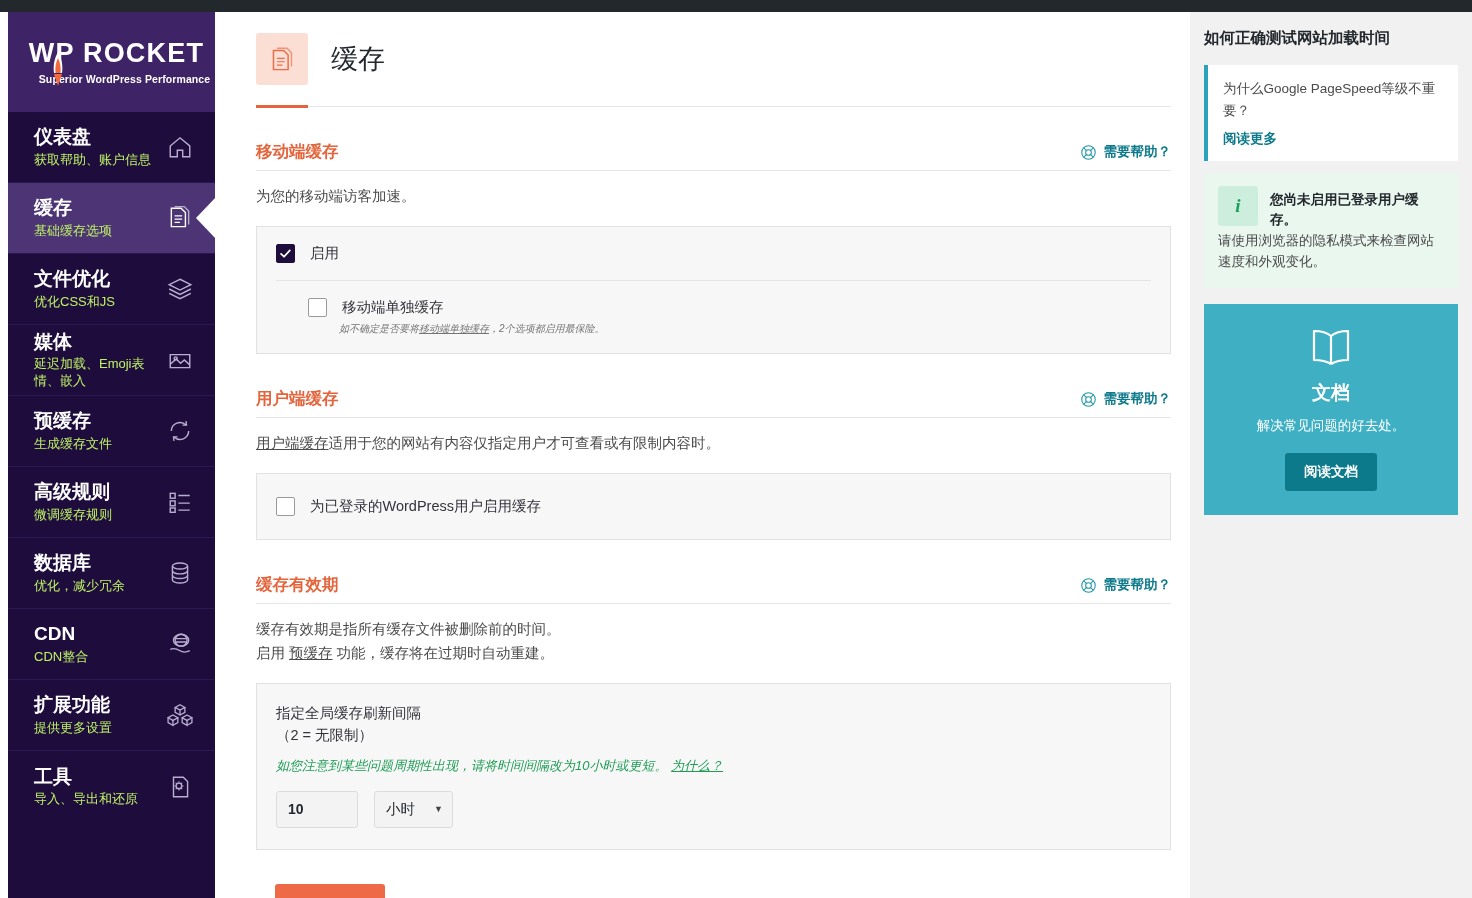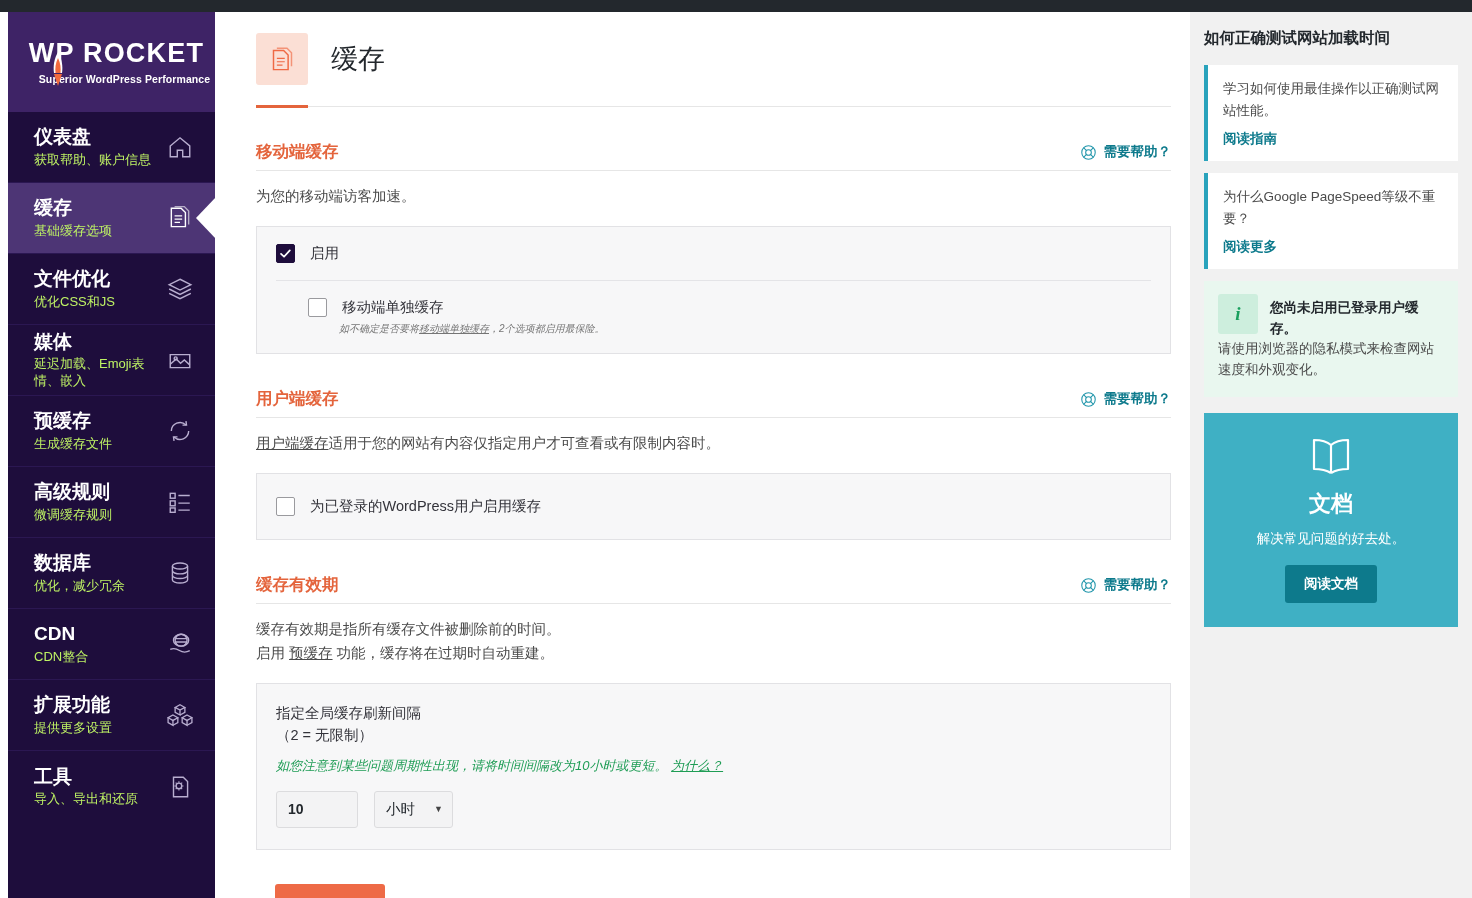--- a/index.html
+++ b/index.html
@@ -215,21 +215,21 @@
   }
   .notice-text {
     color: #4b4b4b; font-size: 13.5px; line-height: 1.55;
   }
   .doc-card {
     background: #3fb0c4; text-align: center;
     padding: 23px 16px 24px 16px; color: #ffffff;
   }
   .doc-icon { color: #ffffff; display: inline-block; }
   .doc-title {
-    font-size: 22px; font-weight: 700; margin-top: 9px;
+    font-size: 19px; font-weight: 700; margin-top: 9px;
   }
   .doc-sub { font-size: 13.5px; margin-top: 10px; line-height: 1.5; }
   .doc-btn {
     margin-top: 16px; display: inline-block;
     background: #0d7a8c; color: #ffffff;
     border: 0; border-radius: 3px;
     padding: 10px 19px; font-size: 13.5px; font-weight: 700;
     font-family: inherit; cursor: pointer;
   }
 </style>
@@ -536,24 +536,20 @@
 
       <button class="save-btn">保存更改</button>
 
     </div>
   </div>
 
   <div class="rightbar">
 
     <div class="rb-title">如何正确测试网站加载时间</div>
 
-    <div class="rb-card">
-      <div class="rb-card-text">学习如何使用最佳操作以正确测试网站性能。</div>
-      <a class="rb-card-link">阅读指南</a>
-    </div>
 
     <div class="rb-card">
       <div class="rb-card-text">为什么Google PageSpeed等级不重要？</div>
       <a class="rb-card-link">阅读更多</a>
     </div>
 
     <div class="rb-notice">
       <div class="notice-icon">i</div>
       <div class="notice-strong">您尚未启用已登录用户缓存。</div>
       <div class="notice-text">请使用浏览器的隐私模式来检查网站速度和外观变化。</div>

